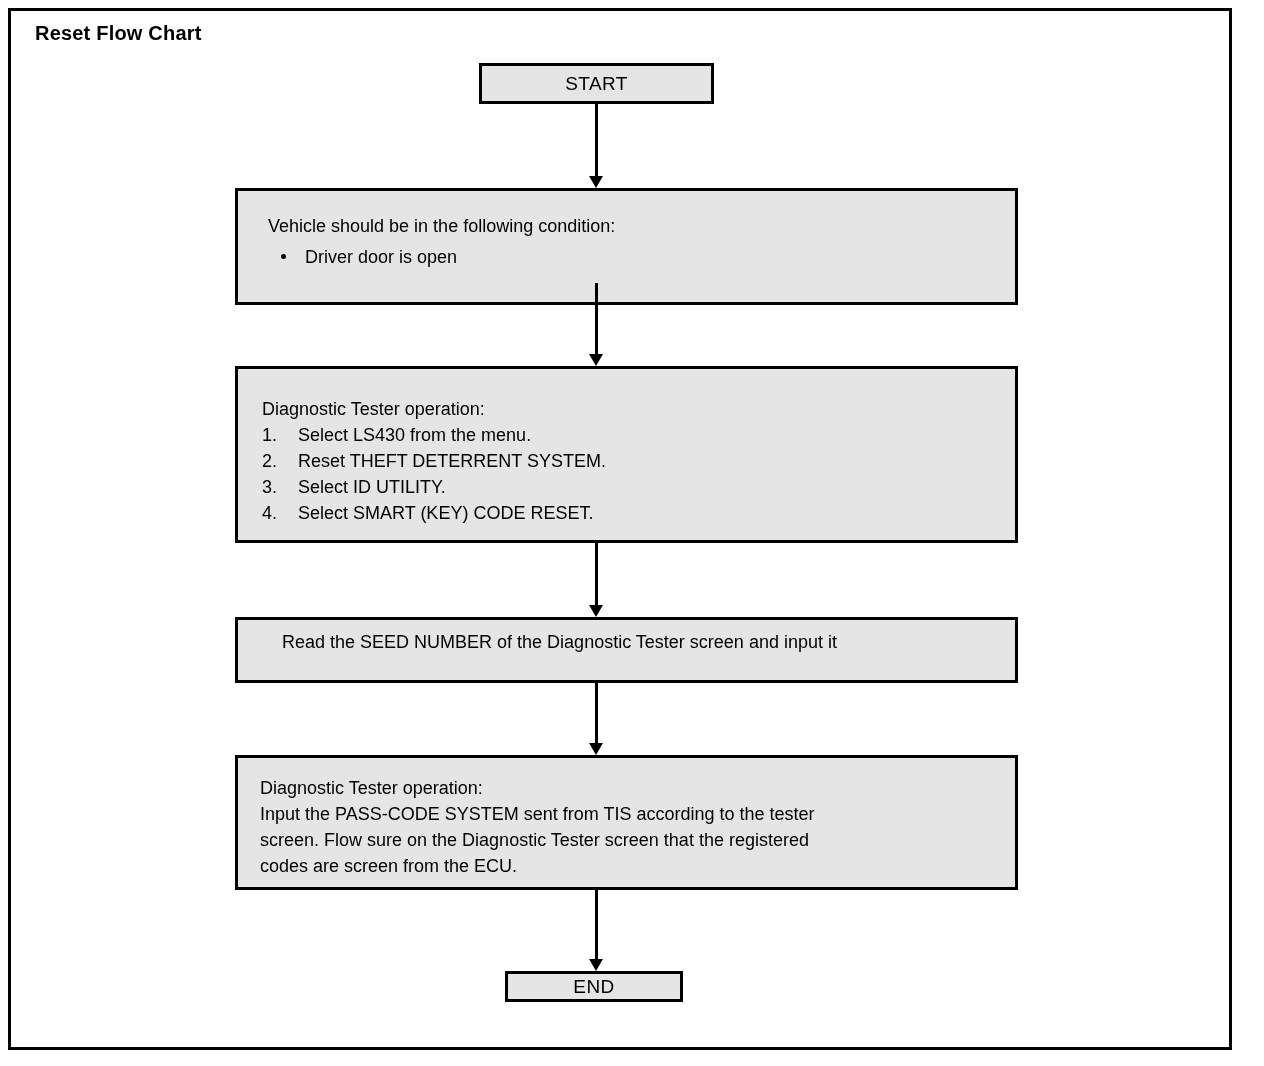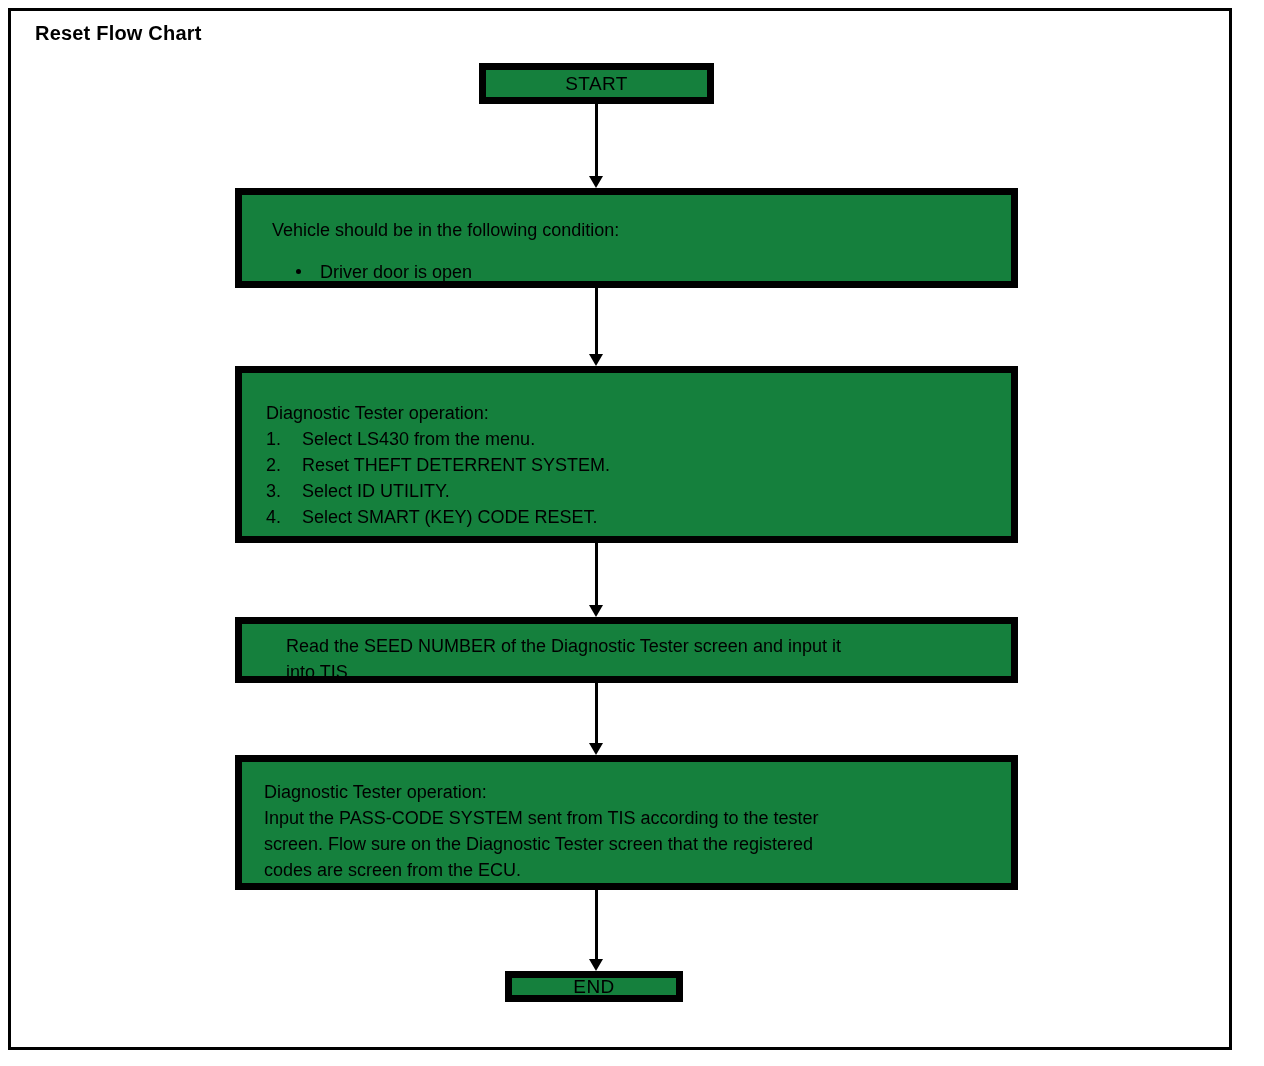--- a/index.html
+++ b/index.html
@@ -41,22 +41,22 @@
     font-size: 20px;
     font-weight: bold;
     letter-spacing: 0.2px;
     white-space: nowrap;
   }
 
   
   .node {
     position: absolute;
     box-sizing: border-box;
-    border: 7px solid #000000;
-    background: #15803d;
+    border: 3px solid #000000;
+    background: #e5e5e5;
   }
 
   .node-terminal {
     display: flex;
     align-items: center;
     justify-content: center;
     font-size: 19px;
     letter-spacing: 0.4px;
   }
 
@@ -70,21 +70,21 @@
     line-height: 26px;
   }
 
   .lead-line {
     white-space: nowrap;
   }
 
   
   ul.bullets {
     list-style: none;
-    margin: 16px;
+    margin: 5px;
     padding: 0;
   }
   ul.bullets li {
     position: relative;
     padding-left: 32px;
     white-space: nowrap;
   }
   ul.bullets li .bullet-dot {
     position: absolute;
     left: 8px;
@@ -152,21 +152,21 @@
 
   <div class="node node-terminal" style="left:479px; top:63px; width:235px; height:41px;">
     <span>START</span>
   </div>
 
   <div class="connector" style="left:588px; top:104px; width:16px; height:84px;">
     <div class="stem" style="height:74px;"></div>
     <div class="head"></div>
   </div>
 
-  <div class="node node-process" style="left:235px; top:188px; width:783px; height:100px;">
+  <div class="node node-process" style="left:235px; top:188px; width:783px; height:117px;">
     <div class="node-body" style="left:30px; top:22px; right:14px;">
       <div class="lead-line">Vehicle should be in the following condition:</div>
       <ul class="bullets">
         <li>
           <span class="bullet-dot"></span>
           <span>Driver door is open</span>
         </li>
       </ul>
     </div>
   </div>
@@ -201,21 +201,20 @@
   </div>
 
   <div class="connector" style="left:588px; top:543px; width:16px; height:74px;">
     <div class="stem" style="height:64px;"></div>
     <div class="head"></div>
   </div>
 
   <div class="node node-process" style="left:235px; top:617px; width:783px; height:66px;">
     <div class="node-body" style="left:44px; top:9px; right:14px;">
       <div class="para-line">Read the SEED NUMBER of the Diagnostic Tester screen and input it</div>
-      <div class="para-line">into TIS.</div>
     </div>
   </div>
 
   <div class="connector" style="left:588px; top:683px; width:16px; height:72px;">
     <div class="stem" style="height:62px;"></div>
     <div class="head"></div>
   </div>
 
   <div class="node node-process" style="left:235px; top:755px; width:783px; height:135px;">
     <div class="node-body" style="left:22px; top:17px; right:14px;">

